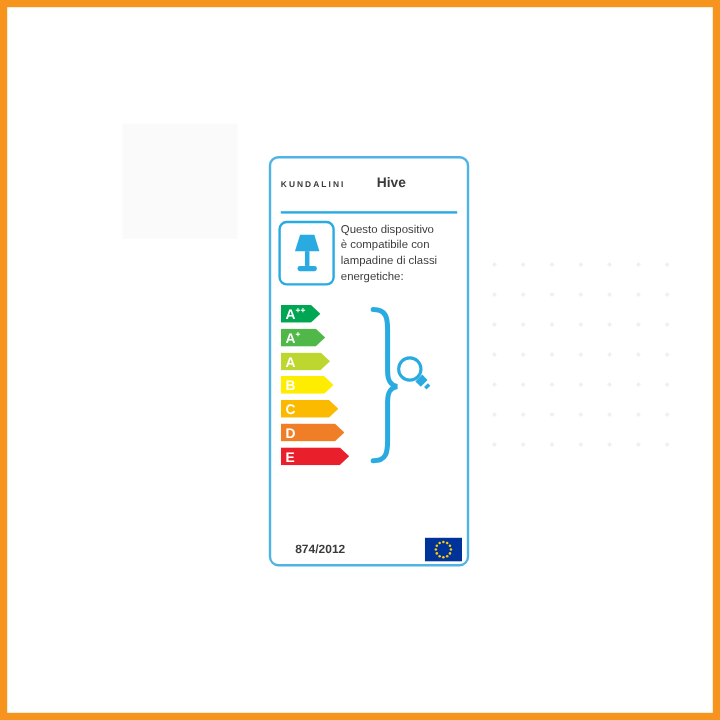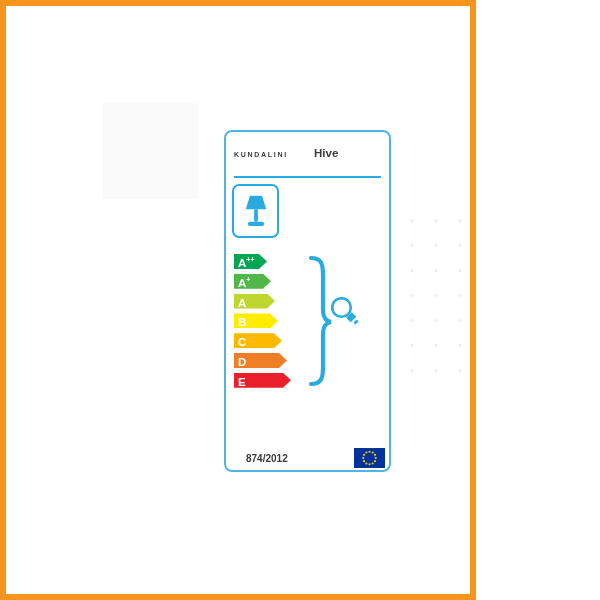--- a/index.html
+++ b/index.html
@@ -6,21 +6,21 @@
     --accent:#29ABE2;
     --label-border:#4FB4E4;
     --frame:#F7941D;
     --text:#3B3B3B;
     --flag-bg:#003399;
   }
   *{margin:0;padding:0;box-sizing:border-box;}
   html,body{background:#fff;}
   body{font-family:"Liberation Sans","DejaVu Sans",sans-serif;}
   .stage{
-    position:relative;width:476px;height:600px;background:#fff;
+    position:relative;width:600px;height:600px;background:#fff;
     border:6px solid var(--frame);overflow:hidden;
   }
   
   .ghost-square{
     position:absolute;left:96px;top:97px;width:96px;height:96px;
     background:#fafafa;
   }
   .dot-grid{
     position:absolute;left:388px;top:194px;width:184px;height:184px;
     background-image:radial-gradient(circle,#efefef 1.6px,rgba(255,255,255,0) 1.8px);
@@ -90,20 +90,26 @@
     <div class="divider"></div>
 
     <div class="icon-box">
       <svg width="34" height="40" viewBox="0 0 40 46" aria-hidden="true">
         <polygon points="13,5 27,5 32,21 8,21" fill="currentColor"></polygon>
         <rect x="17.8" y="21" width="4.4" height="14.5" fill="currentColor"></rect>
         <rect x="10.5" y="35.5" width="19" height="5.2" rx="2.4" fill="currentColor"></rect>
       </svg>
     </div>
 
+    <div class="description">
+        <div>Questo dispositivo</div>
+        <div>è compatibile con</div>
+        <div>lampadine di classi</div>
+        <div>energetiche:</div>
+      </div>
 
     <div class="scale">
         <div class="arrow" style="width: 33px; background: rgb(0, 166, 81);">
           <span class="cls">A<sup>++</sup></span>
         </div>
         <div class="arrow" style="width: 37px; background: rgb(80, 184, 72);">
           <span class="cls">A<sup>+</sup></span>
         </div>
         <div class="arrow" style="width: 41px; background: rgb(190, 214, 48);">
           <span class="cls">A<sup></sup></span>

